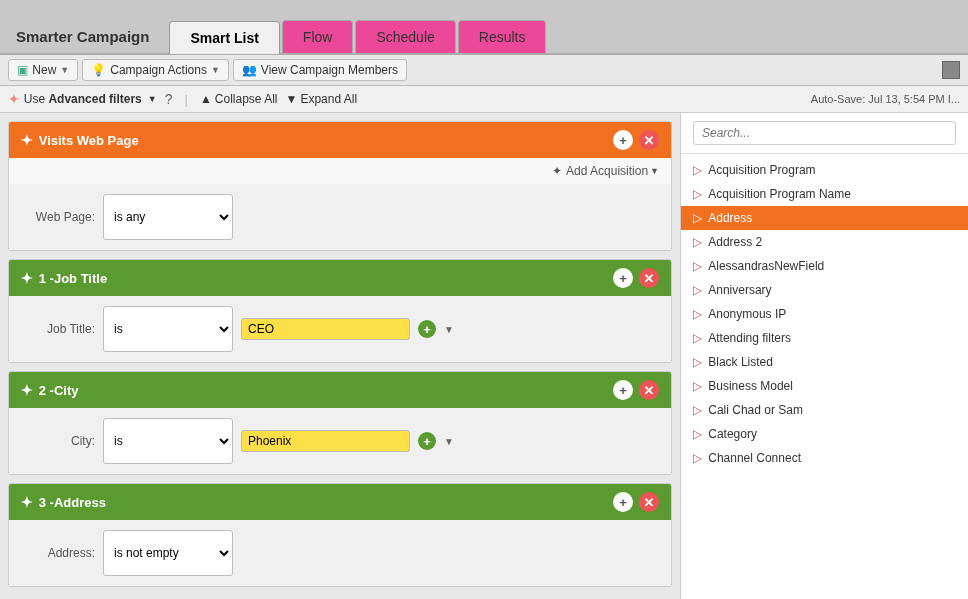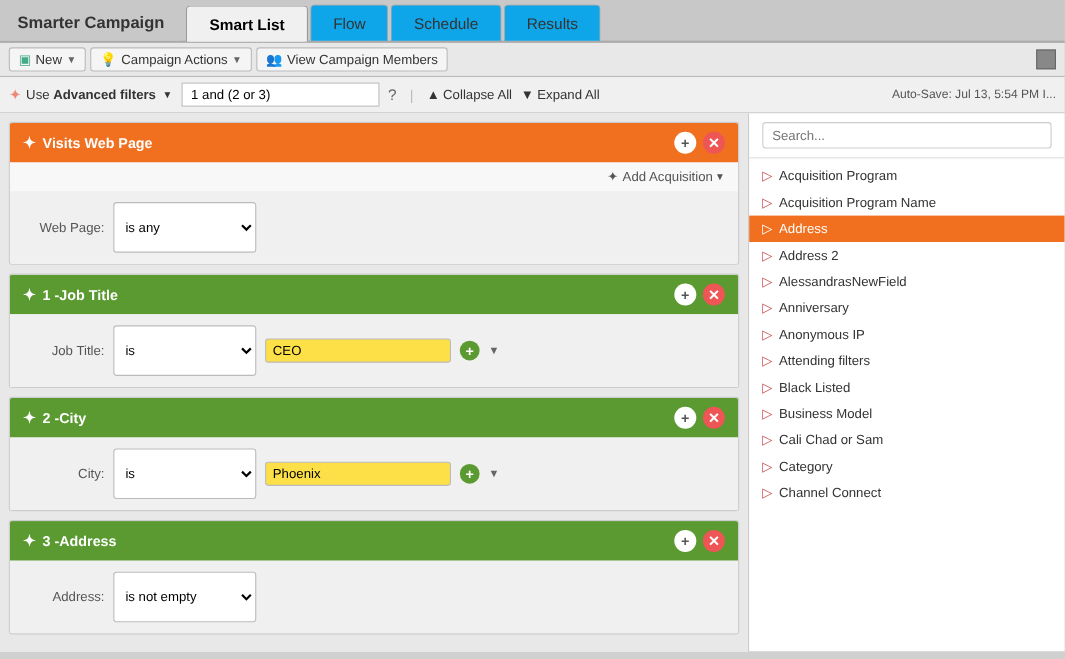--- a/index.html
+++ b/index.html
@@ -4,31 +4,31 @@
   <style>
     * { box-sizing: border-box; margin: 0; padding: 0; }
     body { font-family: Arial, sans-serif; font-size: 13px; background: #d0d0d0; width: 968px; height: 599px; overflow: hidden; }
 
     
     .tab-bar {
       display: flex;
       align-items: flex-end;
       background: #c8c8c8;
       border-bottom: 2px solid #aaa;
-      padding-top: 4px;
+      padding-top: 20px;
     }
     .tab {
       padding: 8px 20px;
       cursor: pointer;
       border: 1px solid #aaa;
       border-bottom: none;
       margin-right: 2px;
       border-radius: 4px 4px 0 0;
       font-size: 14px;
-      background: #0ea5e9;
+      background: #ec4899;
       color: #333;
       user-select: none;
     }
     .tab.active {
       background: #f0f0f0;
       color: #000;
       border-color: #999;
       font-weight: bold;
       position: relative;
       top: 1px;
@@ -206,20 +206,21 @@
       padding: 8px 12px;
       border-bottom: 1px solid #ddd;
     }
     .search-input {
       width: 100%;
       padding: 4px 8px;
       border: 1px solid #ccc;
       border-radius: 3px;
       font-size: 12px;
       color: #999;
+      font-style: italic;
     }
     .attribute-list { padding: 4px 0; }
     .attribute-item {
       display: flex;
       align-items: center;
       padding: 5px 12px;
       font-size: 12px;
       color: #333;
       cursor: pointer;
       gap: 6px;
@@ -256,21 +257,20 @@
   </div>
   <div style="margin-left:auto; width:18px; height:18px; background:#888; border:1px solid #666; cursor:pointer;"></div>
 </div>
 
 <div class="filter-bar">
   <div class="filter-advanced">
     <span class="icon">✦</span>
     <span>Use <strong>Advanced filters</strong></span>
     <span style="font-size:9px;margin-left:2px;">▼</span>
   </div>
-  <input class="filter-logic" value="1 and (2 or 3)" style="">
   <span class="filter-help">?</span>
   <span class="filter-sep">|</span>
   <div class="collapse-all">
     <span>▲</span>
     <span>Collapse All</span>
   </div>
   <div class="expand-all">
     <span>▼</span>
     <span>Expand All</span>
   </div>

